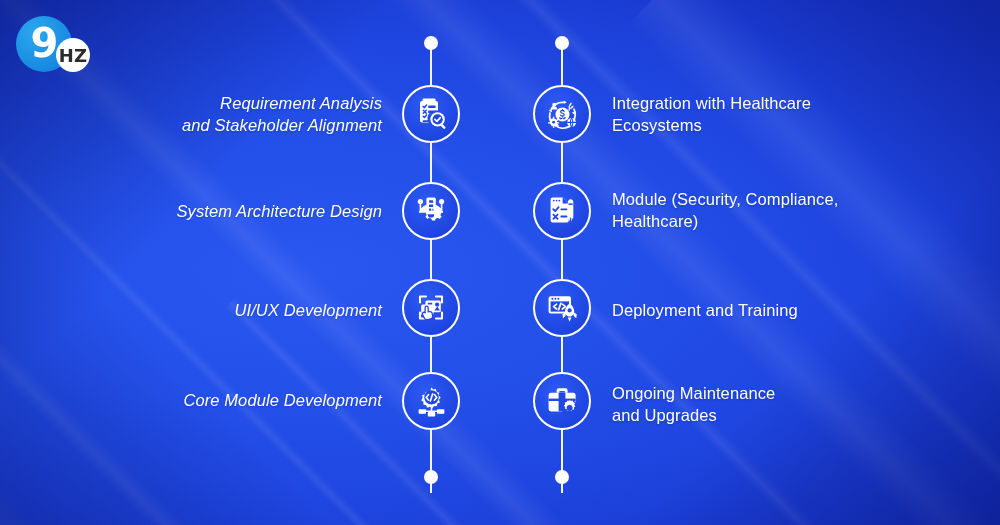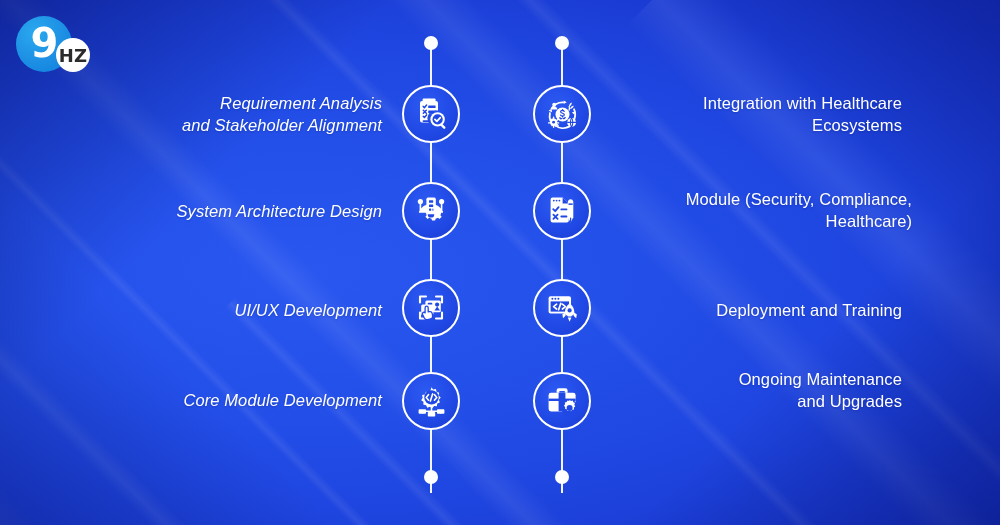--- a/index.html
+++ b/index.html
@@ -72,21 +72,21 @@
   .node svg{display:block;}
 
   
   .label{
     position:absolute;color:#ffffff;
     font-size:16.5px;line-height:1.35;font-weight:400;
     letter-spacing:.1px;
     text-shadow:0 1px 2px rgba(0,20,90,.25);
   }
   .label.left{text-align:right;font-style:italic;}
-  .label.right{text-align:right;}
+  .label.right{text-align:left;}
 </style>
 </head>
 <body>
 
 <div id="stage">
 
   <div class="streaks">
     <i style="left:-180px;top:-60px;width:70px;height:900px;"></i>
     <i style="left:-40px;top:-120px;width:26px;height:900px;"></i>
     <i style="left:120px;top:-160px;width:14px;height:900px;"></i>
@@ -275,18 +275,18 @@
     <div>Integration with Healthcare</div>
     <div>Ecosystems</div>
   </div>
   <div class="label right" style="left:612px;top:188px;width:300px;">
     <div>Module (Security, Compliance,</div>
     <div>Healthcare)</div>
   </div>
   <div class="label right" style="left:612px;top:299px;width:290px;">
     <div>Deployment and Training</div>
   </div>
-  <div class="label right" style="left:612px;top:368px;width:290px;">
+  <div class="label right" style="left:612px;top:382px;width:290px;">
     <div>Ongoing Maintenance</div>
     <div>and Upgrades</div>
   </div>
 
 </div>
 
 </body></html>

